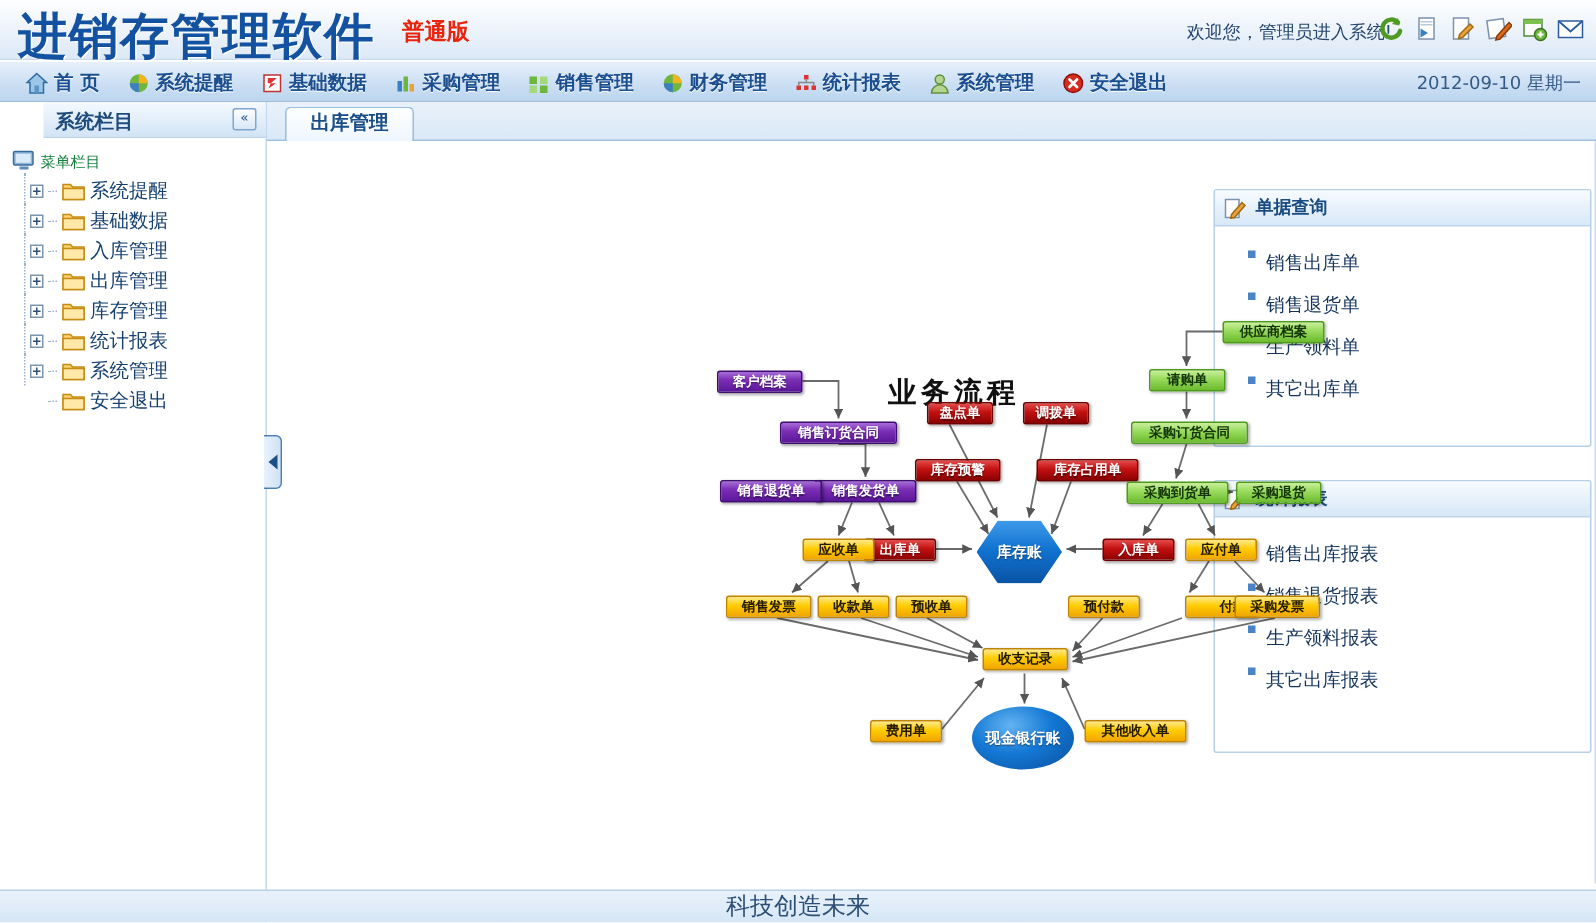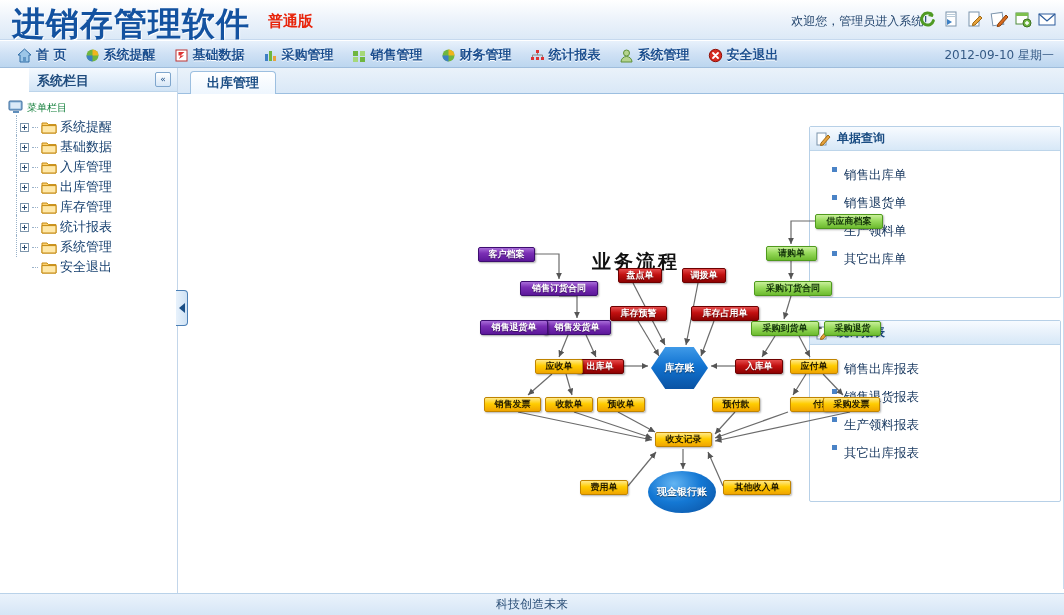--- a/index.html
+++ b/index.html
@@ -234,21 +234,21 @@
     cursor: pointer;
   }
   .flow svg { position: absolute; left: 0; top: 0; width: 820px; height: 470px; z-index: 1; }
 
   
   .footer {
     position: absolute; left: 0; bottom: 0; width: 1064px; height: 22px;
     background: linear-gradient(to bottom,#eaf2fb,#d6e6f6);
     border-top: 1px solid #b9d2e9;
     display: flex; align-items: center; justify-content: center;
-    font-size: 12px; color: #2b4f77;
+    font-size: 16px; color: #2b4f77;
   }
 </style>
 </head>
 <body>
 
 <div id="app">
 
   <div class="header">
     <div class="logo-title">进销存管理软件</div>
     <div class="logo-sub">普通版</div>

